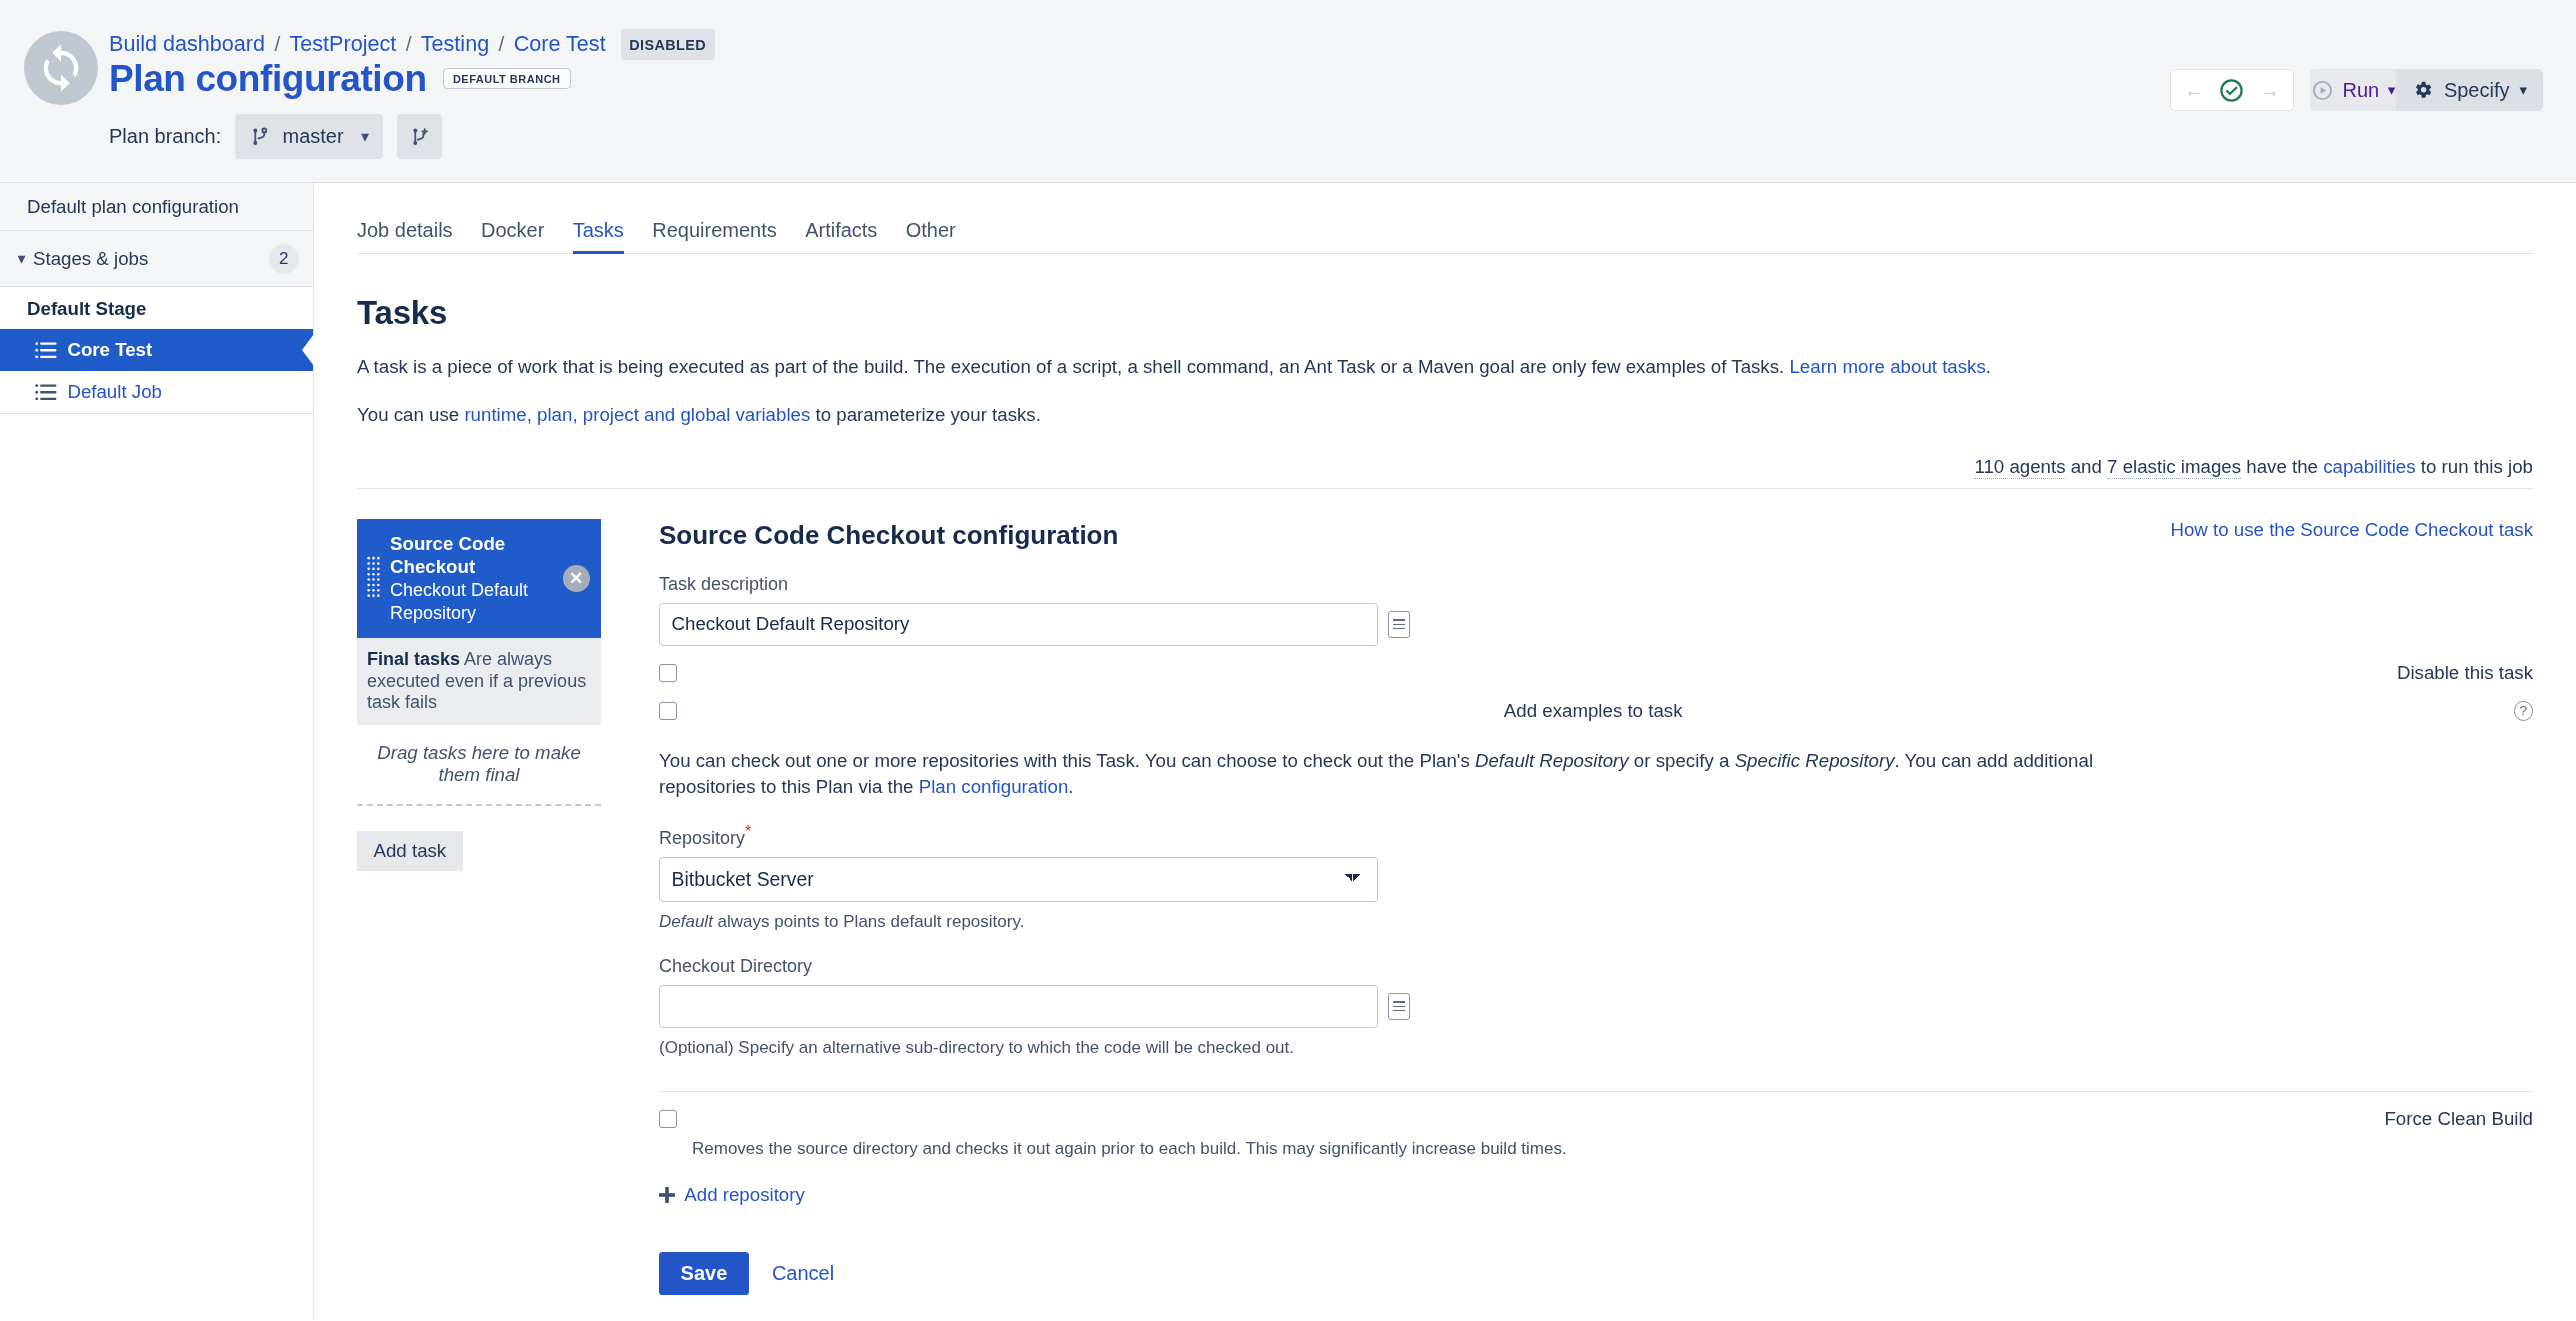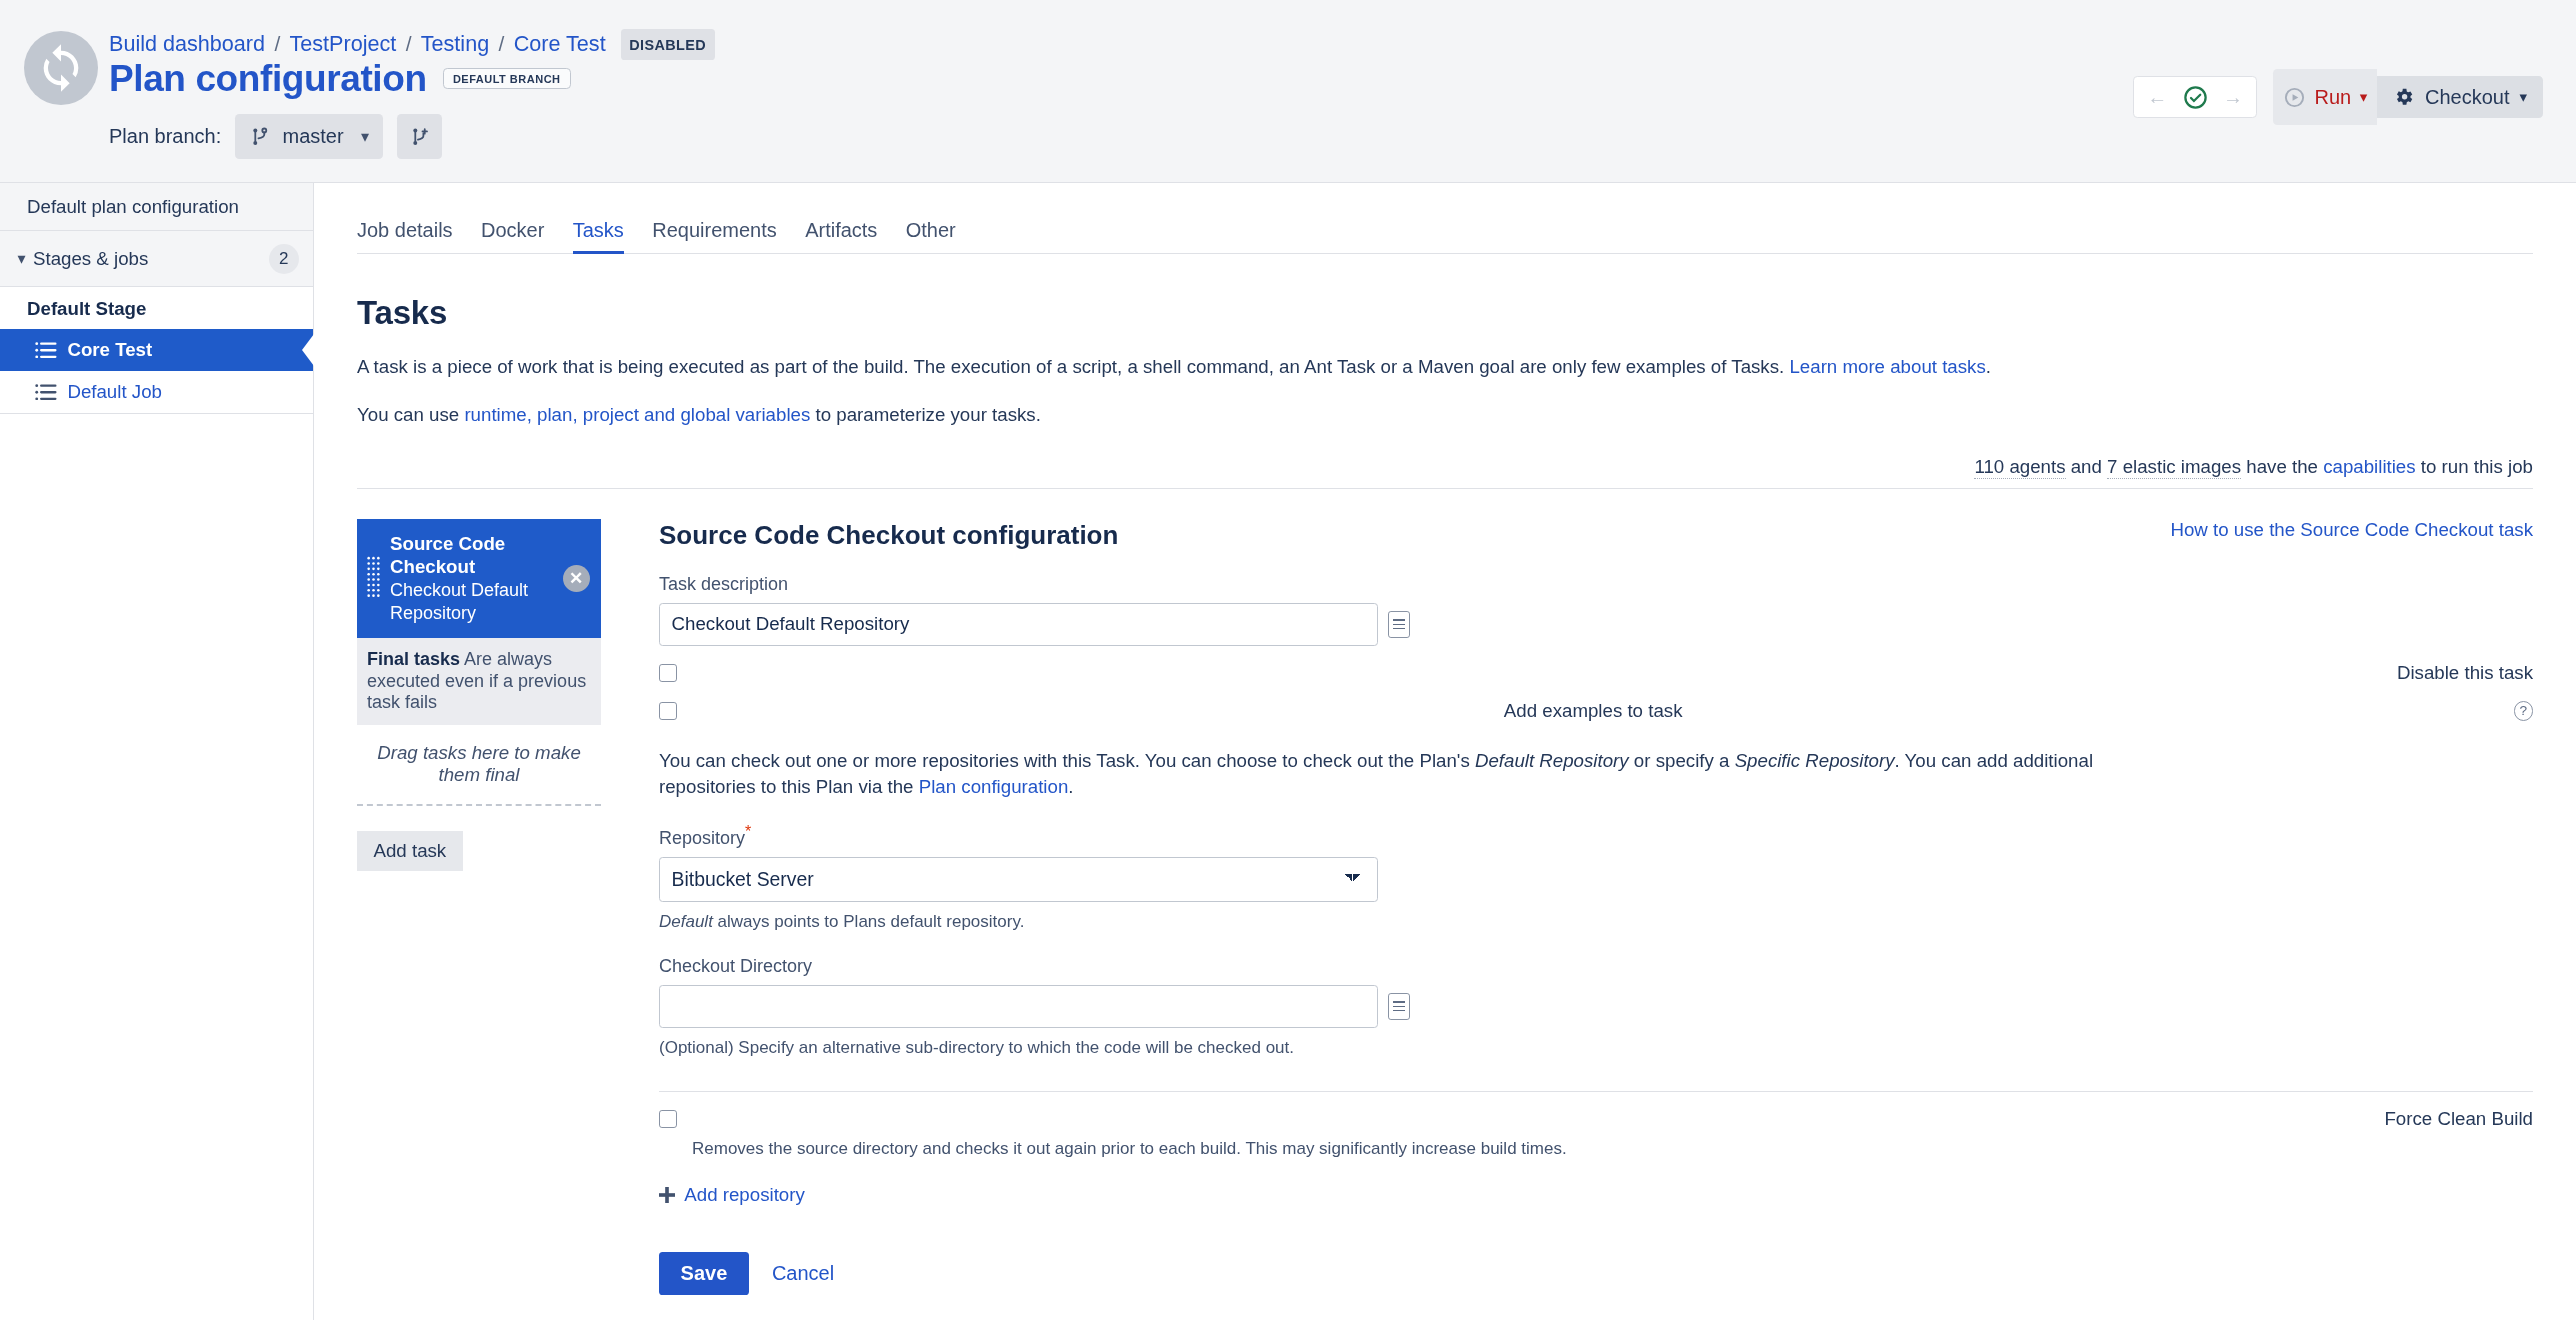--- a/index.html
+++ b/index.html
@@ -88,22 +88,22 @@
   }
   .nav-group {
     display:flex; align-items:center;
     background:#ffffff; border:0.7px solid #dfe1e6; border-radius:4.3px;
     height:42px; padding:0 13px; gap:14.4px;
   }
   .nav-arrow { color:#c1c7d0; font-size:20px; user-select:none; }
   .status-ok { width:27px; height:27px; }
   .btn-run {
     display:flex; align-items:center; gap:8.6px;
-    background:#e6e8ec; color:#b91c1c;
-    height:56px; padding:0 10px;
+    background:#e6e8ec; color:#4c1d95;
+    height:42px; padding:0 1px;
     border-radius:4.3px 0 0 4.3px;
     font-size:20px;
   }
   .btn-actions {
     display:flex; align-items:center; gap:10px;
     background:#dcdfe4; color:#253858;
     height:42px; padding:0 16px;
     border-radius:0 4.3px 4.3px 0;
     font-size:20px; cursor:pointer;
   }
@@ -401,21 +401,21 @@
           <circle cx="12" cy="12" r="9"></circle>
           <path d="M10 8.5l6 3.5-6 3.5z" fill="#a5adba" stroke="none"></path>
         </svg>
         <span>Run</span>
         <span class="mini-chev">▾</span>
       </div>
       <div class="btn-actions">
         <svg style="width:21.6px;height:21.6px" viewBox="0 0 24 24" fill="#253858">
           <path d="M19.4 13a7.8 7.8 0 0 0 0-2l2-1.5-2-3.5-2.4 1a7.6 7.6 0 0 0-1.7-1L14.9 3h-4l-.4 2.9c-.6.25-1.2.6-1.7 1l-2.4-1-2 3.5L6.4 11a7.8 7.8 0 0 0 0 2l-2 1.5 2 3.5 2.4-1c.5.4 1.1.75 1.7 1l.4 2.9h4l.4-2.9c.6-.25 1.2-.6 1.7-1l2.4 1 2-3.5-2-1.5zM12.9 15a3 3 0 1 1 0-6 3 3 0 0 1 0 6z"></path>
         </svg>
-        <span>Checkout</span>
+        <span>Specify</span>
         <span class="mini-chev">▾</span>
       </div>
     </div>
   </div>
 </div>
 
 <div class="body-wrap">
 
   <div class="sidebar">
     <div class="side-row">Default plan configuration</div>

